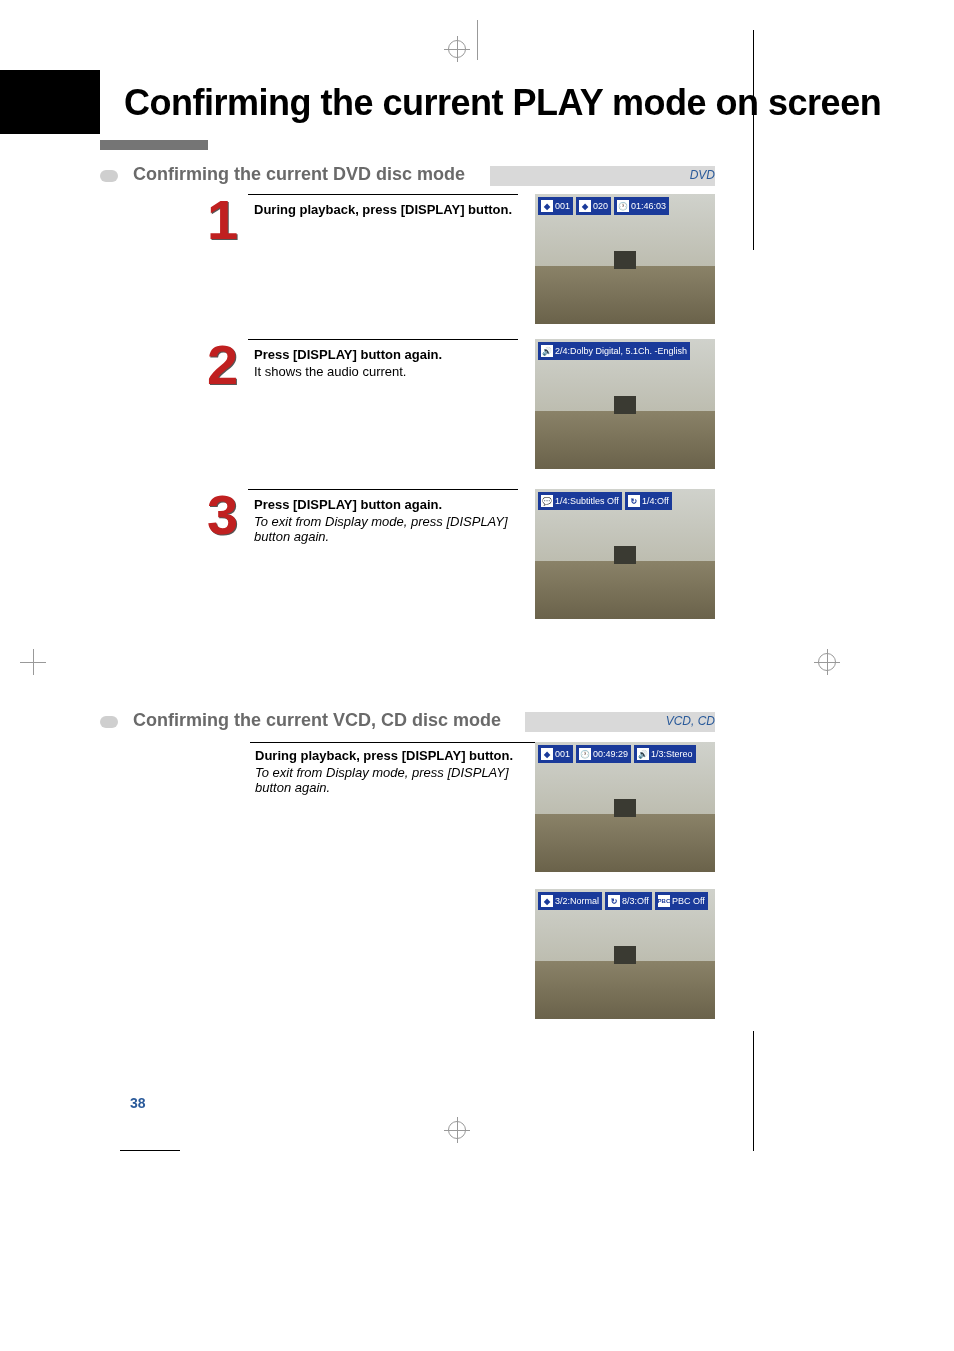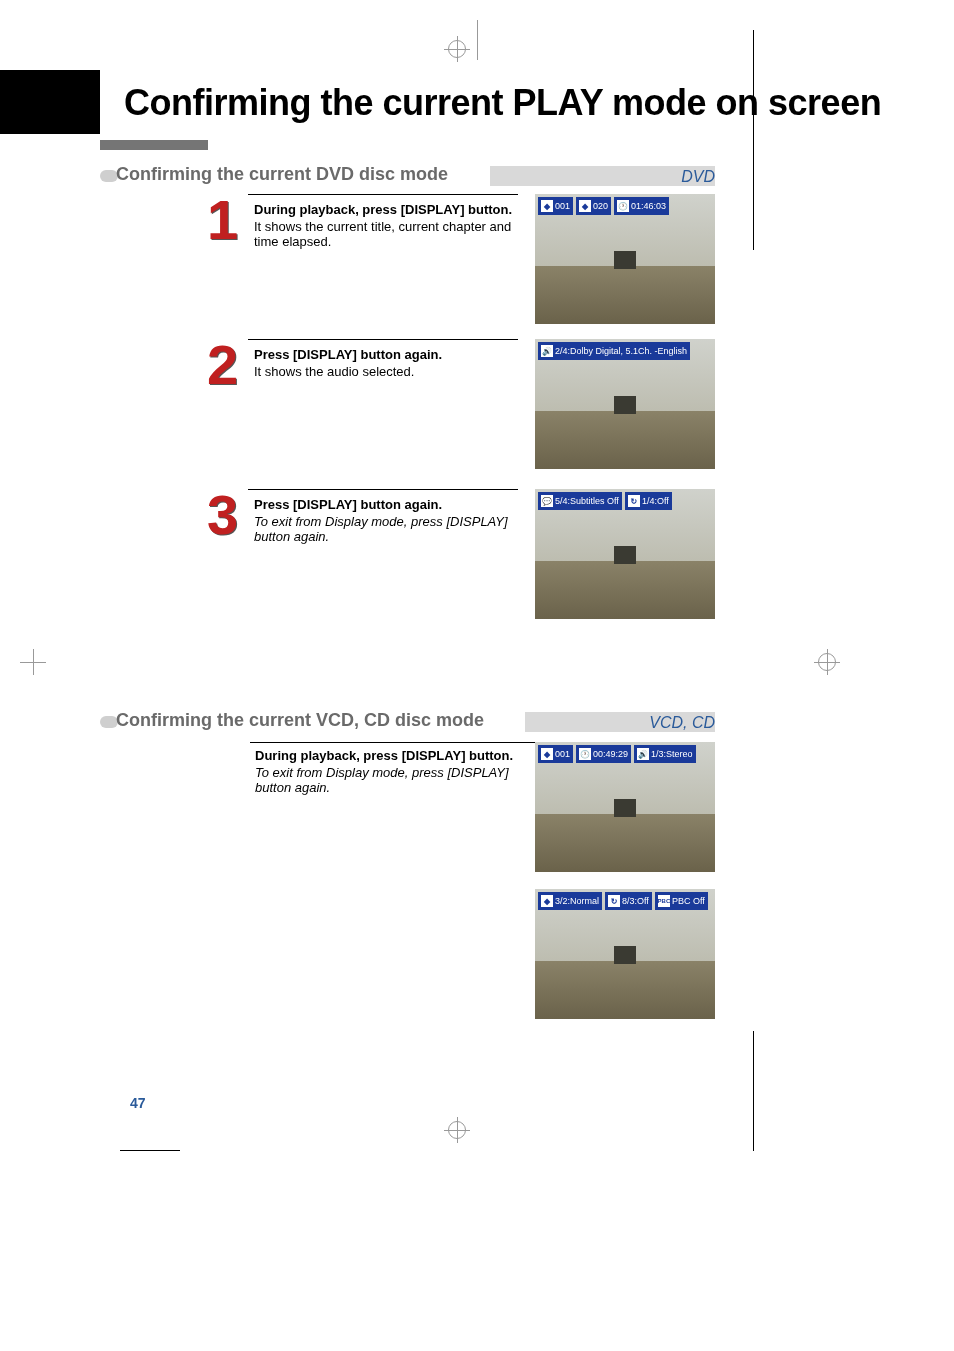--- a/index.html
+++ b/index.html
@@ -66,34 +66,34 @@
     left: 100px;
     width: 610px;
   }
   .section-heading .bullet {
     position:absolute; left:0; top:6px;
     width:18px; height:12px;
     background:#cfcfcf;
     border-radius: 7px;
   }
   .section-heading .txt {
-    position:absolute; left:16px; top:0;
+    position:absolute; left:33px; top:0;
     font-size:18px; font-weight:bold;
     color:#6a6a6a;
   }
   .section-heading .bar {
     position:absolute;
     height:20px;
     background:#d9d9d9;
     top:2px;
   }
   .section-heading .tag {
     position:absolute;
     right:-5px; top:4px;
-    font-size:16px; font-style:italic;
+    font-size:12px; font-style:italic;
     color:#2a5a9a;
   }
   .step {
     position: absolute;
     left: 210px;
     width: 300px;
   }
   .step .num {
     position:absolute;
     left:-3px; top:-8px;
@@ -200,21 +200,20 @@
   <span class="txt">Confirming the current DVD disc mode</span>
   <span class="bar" style="left:390px; width:225px;"></span>
   <span class="tag">DVD</span>
 </div>
 
 <div class="step" style="top:200px;">
   <div class="rule"></div>
   <div class="num">1</div>
   <div class="content">
     <div class="head">During playback, press [DISPLAY] button.</div>
-    <div class="body">It shows the current title, current chapter and time elapsed.</div>
   </div>
 </div>
 <div class="screenshot" style="top:194px; left:535px;">
   <div class="sky"></div>
     <div class="ground"></div>
     <div class="truck"></div>
   <div class="osd-bar">
     <span class="osd-box">
         <span class="osd-icon">◆</span>
         <span>001</span>
@@ -228,21 +227,21 @@
         <span>01:46:03</span>
       </span>
   </div>
 </div>
 
 <div class="step" style="top:345px;">
   <div class="rule"></div>
   <div class="num">2</div>
   <div class="content">
     <div class="head">Press [DISPLAY] button again.</div>
-    <div class="body">It shows the audio selected.</div>
+    <div class="body">It shows the audio current.</div>
   </div>
 </div>
 <div class="screenshot" style="top:339px; left:535px;">
   <div class="sky"></div>
     <div class="ground"></div>
     <div class="truck"></div>
   <div class="osd-bar">
     <span class="osd-box">
         <span class="osd-icon">🔊</span>
         <span>2/4:Dolby Digital, 5.1Ch. -English</span>
@@ -258,21 +257,21 @@
     <div class="italic body">To exit from Display mode, press [DISPLAY] button again.</div>
   </div>
 </div>
 <div class="screenshot" style="top:489px; left:535px;">
   <div class="sky"></div>
     <div class="ground"></div>
     <div class="truck"></div>
   <div class="osd-bar">
     <span class="osd-box">
         <span class="osd-icon">💬</span>
-        <span>5/4:Subtitles Off</span>
+        <span>1/4:Subtitles Off</span>
       </span>
     <span class="osd-box">
         <span class="osd-icon">↻</span>
         <span>1/4:Off</span>
       </span>
   </div>
 </div>
 
 <div class="section-heading" style="top:710px;">
   <span class="bullet"></span>
@@ -322,13 +321,13 @@
         <span class="osd-icon">↻</span>
         <span>8/3:Off</span>
       </span>
     <span class="osd-box">
         <span class="osd-icon" style="font-size:6px;">PBC</span>
         <span>PBC Off</span>
       </span>
   </div>
 </div>
 
-<div class="page-num">47</div>
+<div class="page-num">38</div>
 
 </body></html>

